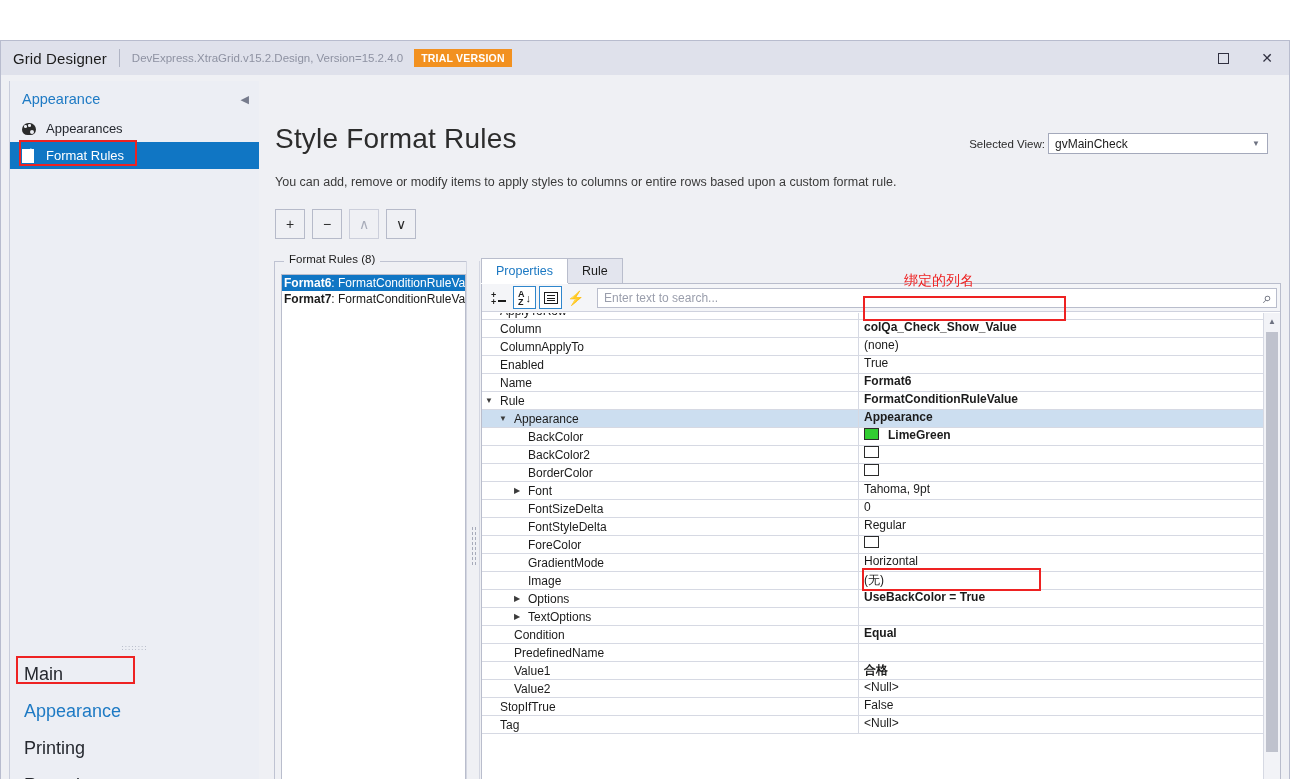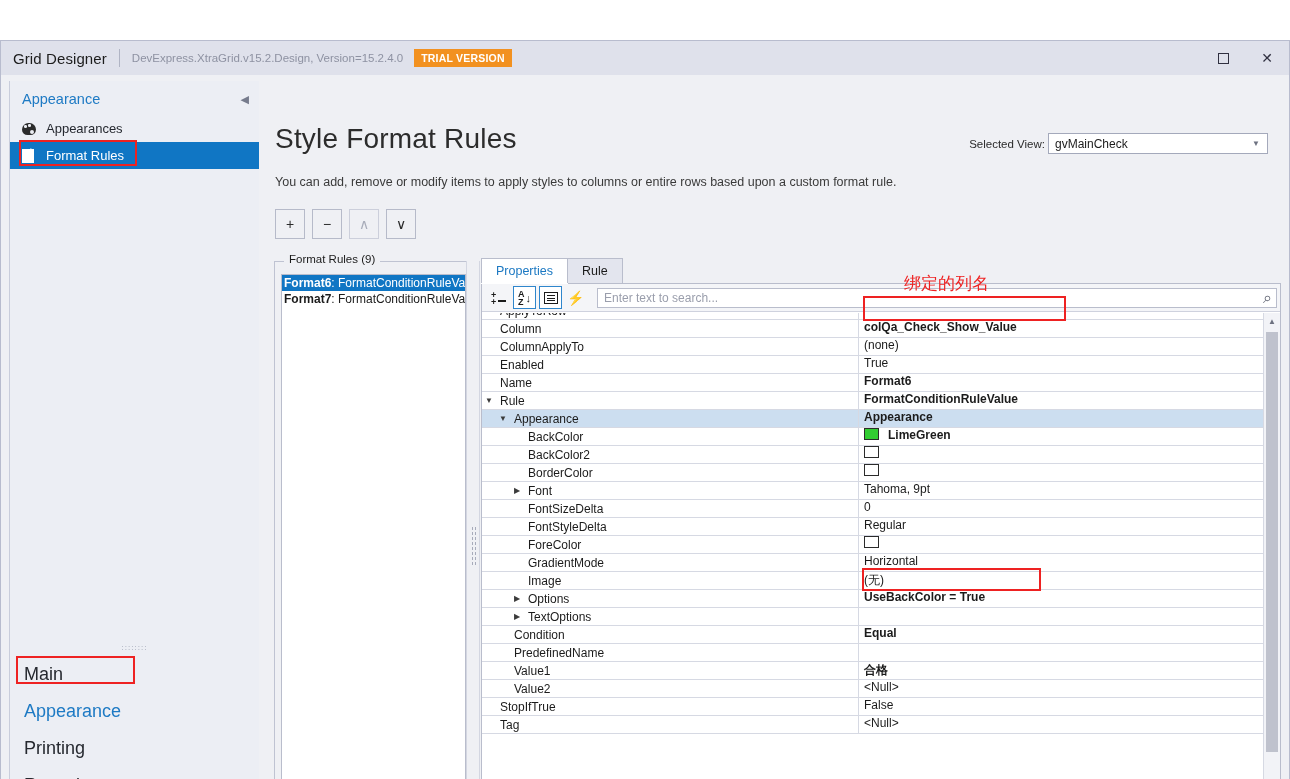--- a/index.html
+++ b/index.html
@@ -322,21 +322,21 @@
   .pdesc {
     position: absolute; left: 0; right: 0; bottom: 0; height: 40px;
     border-top: 1px solid #d6d9e3; background: #ffffff;
     padding: 4px 8px;
   }
   .pdesc-title { font-size: 12px; font-weight: bold; color: #1b1b1b; }
   .pdesc-text { font-size: 12px; color: #1b1b1b; margin-top: 2px; }
 
   
   .anno-cn {
-    position: absolute; font-size: 17px; color: #ee2222;
+    position: absolute; font-size: 14px; color: #ee2222;
   }
 
   
   .ico-cat { width: 15px; height: 13px; position: relative; }
   .ico-cat i {
     position: absolute; right: 0; height: 1.8px; background: #1b1b1b;
   }
   .ico-cat i:nth-child(1) { top: 2px; width: 8px; }
   .ico-cat i:nth-child(2) { top: 5.5px; width: 8px; }
   .ico-cat i:nth-child(3) { top: 9px; width: 8px; }
@@ -453,21 +453,21 @@
         </div>
         <div class="cmdbtn disabled">
           <span>∧</span>
         </div>
         <div class="cmdbtn">
           <span>∨</span>
         </div>
       </div>
 
       <div class="grpbox">
-        <div class="grpbox-cap">Format Rules (9)</div>
+        <div class="grpbox-cap">Format Rules (8)</div>
         <div class="rules-list">
           <div class="rule-row selected">
             <b>Format6</b><span>: </span><span>FormatConditionRuleVa</span>
           </div>
           <div class="rule-row">
             <b>Format7</b><span>: </span><span>FormatConditionRuleVa</span>
           </div>
         </div>
       </div>
 

